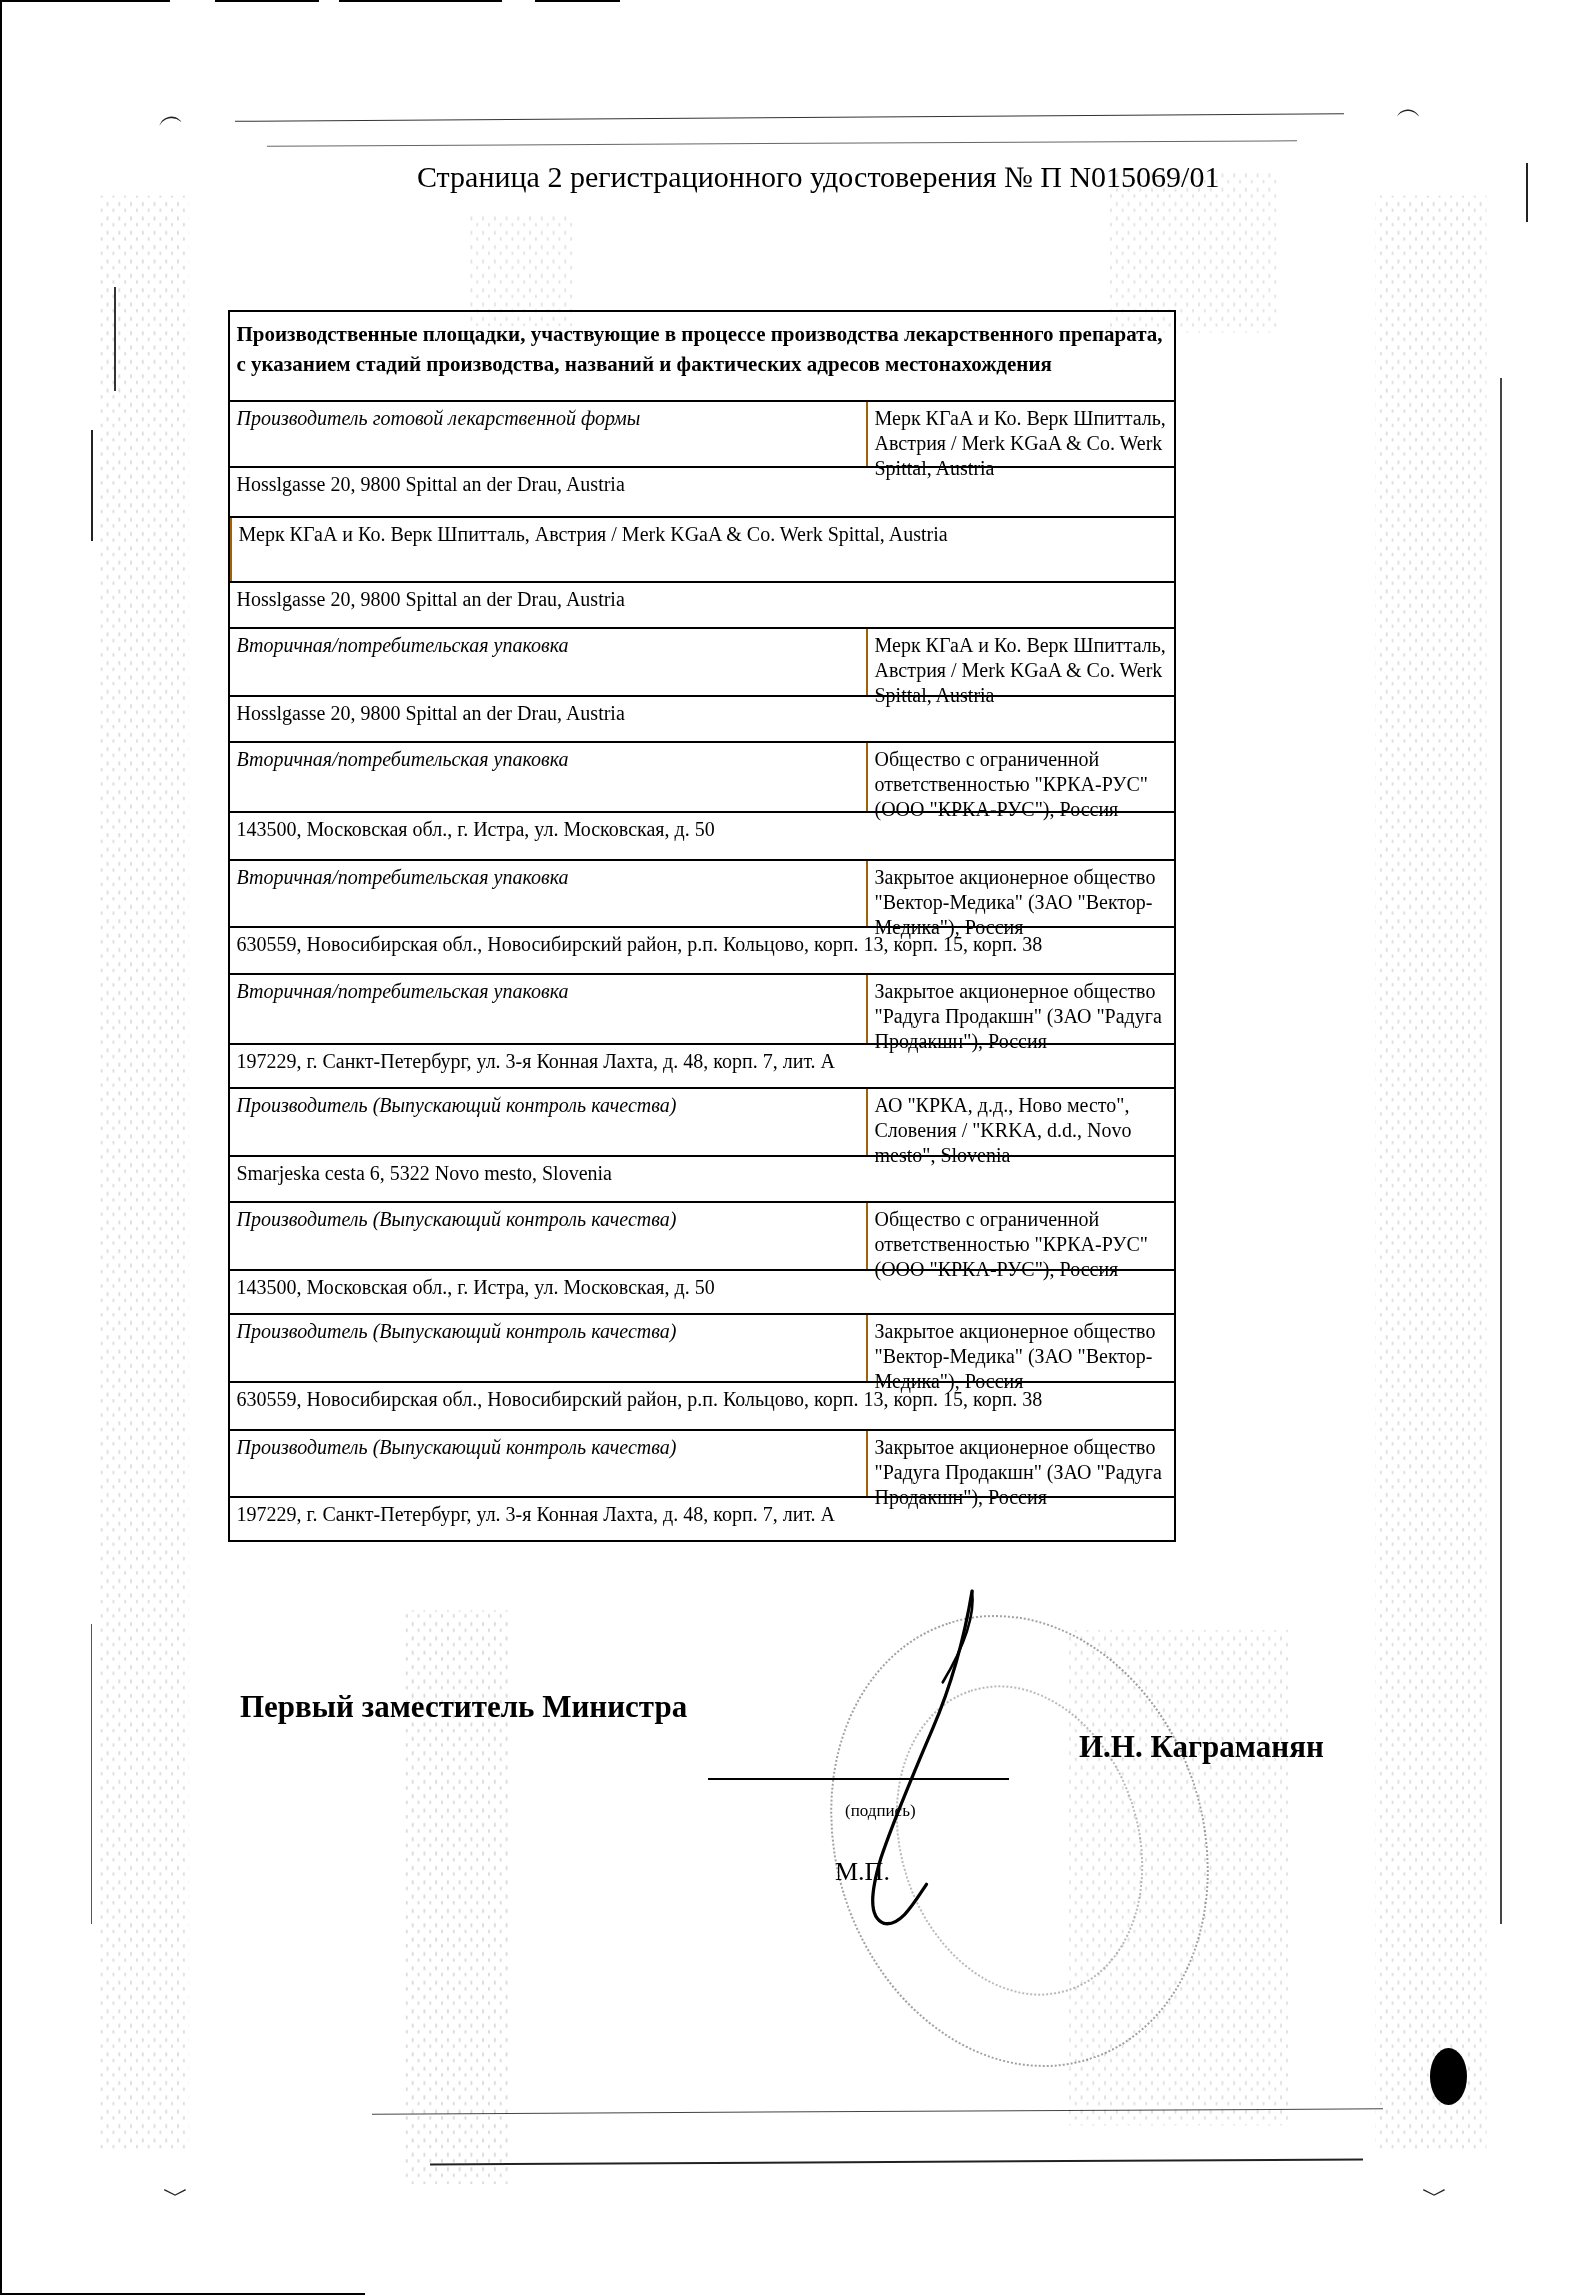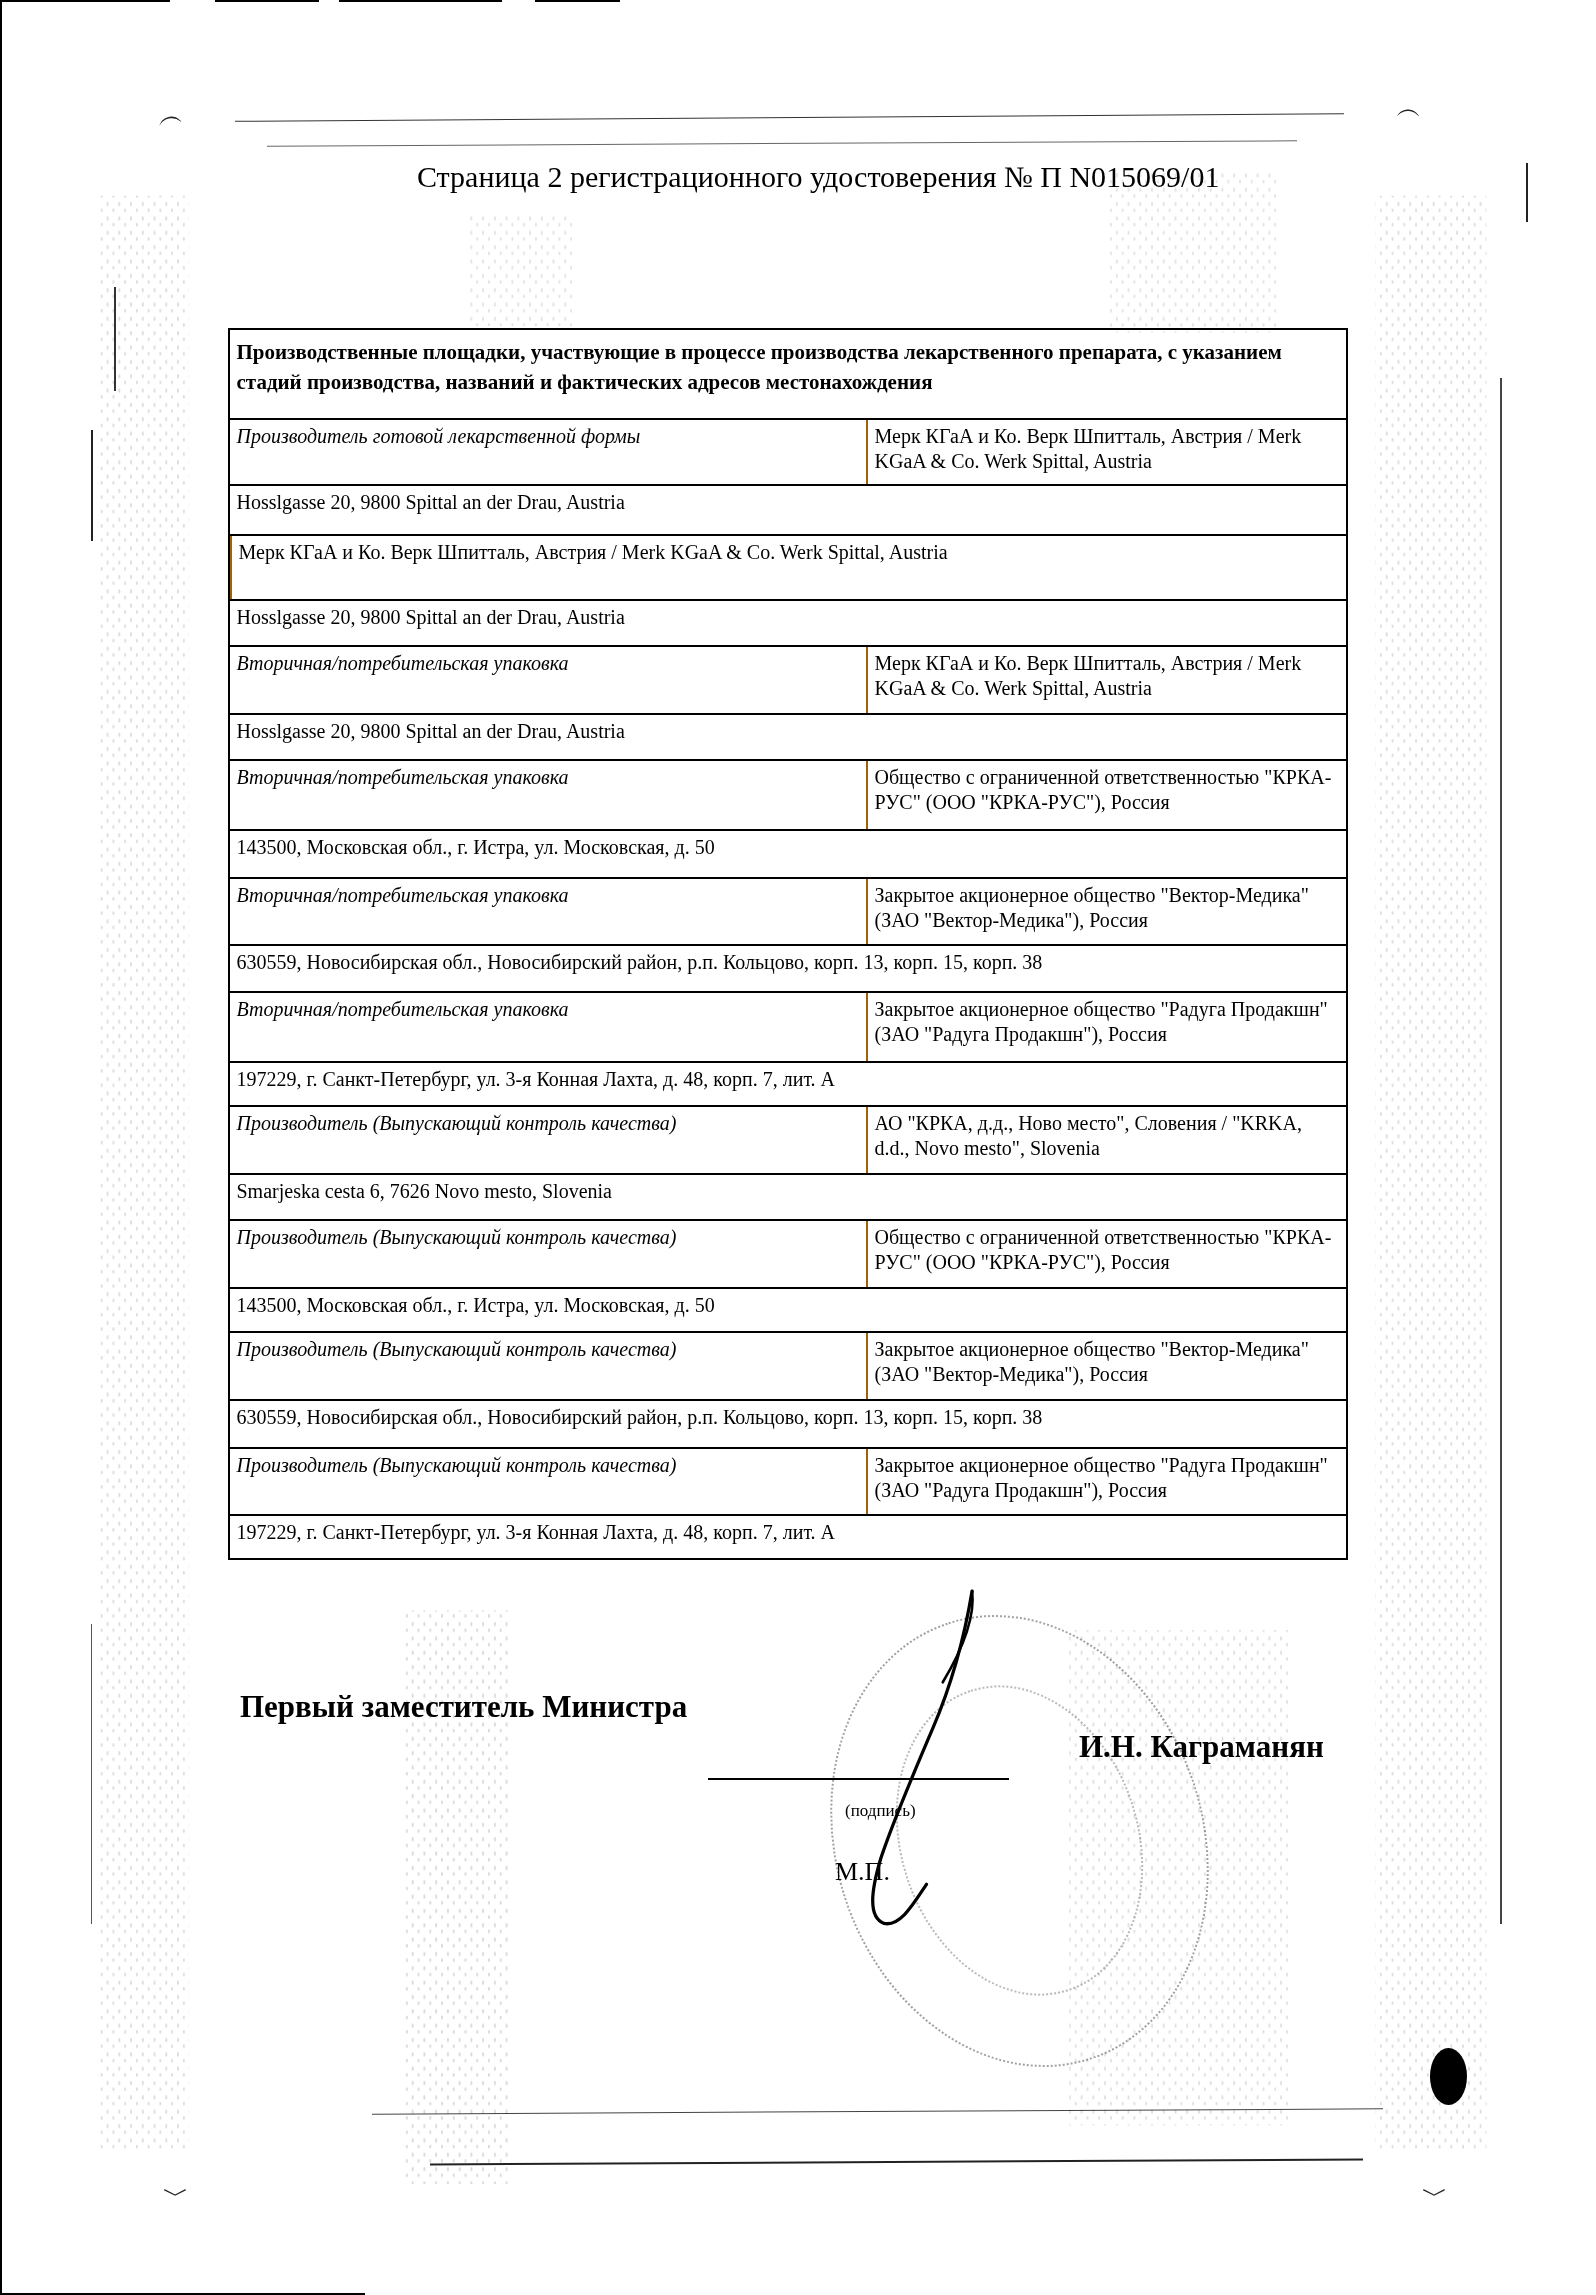--- a/index.html
+++ b/index.html
@@ -10,21 +10,21 @@
   .page-border-left { position: absolute; left: 0; top: 0; width: 2px; height: 2295px; background: #000; }
   .page-border-top { position: absolute; left: 0; top: 0; height: 2px; background: #000; }
   .page-border-bottom { position: absolute; left: 0; top: 2293px; width: 365px; height: 2.6px; background: #000; }
   .noise-line { position: absolute; height: 2px; background: #111; }
   .vline { position: absolute; width: 2px; background: #222; }
   .title {
     position: absolute; left: 417px; top: 160px; width: 770px;
     font-size: 30px; letter-spacing: 0px; white-space: nowrap;
   }
   .doc-table {
-    position: absolute; left: 228px; top: 328px; width: 1120px;
+    position: absolute; left: 228px; top: 310px; width: 948px;
     border: 2.6px solid #000; box-sizing: border-box;
   }
   .row { position: relative; border-top: 2.6px solid #000; box-sizing: border-box; display: flex; }
   .row:first-child { border-top: none; }
   .cell { box-sizing: border-box; padding: 3.9px 6.5px 2.6px 6.5px; font-size: 20px; line-height: 25px; }
   .cell.stage { width: 636px; font-style: italic; }
   .cell.org { flex: 1; border-left: 2px solid #a16207; }
   .cell.full { width: 100%; }
   .cell.header { font-weight: bold; font-size: 21px; line-height: 30px; padding-top: 6.5px; }
   .sig-left {
@@ -141,21 +141,21 @@
   </div>
   <div class="row" style="height:44px">
     <div class="cell full">197229, г. Санкт-Петербург, ул. 3-я Конная Лахта, д. 48, корп. 7, лит. А</div>
   </div>
 
   <div class="row" style="height:68px">
     <div class="cell stage">Производитель (Выпускающий контроль качества)</div>
     <div class="cell org">АО "КРКА, д.д., Ново место", Словения / "KRKA, d.d., Novo mesto", Slovenia</div>
   </div>
   <div class="row" style="height:46px">
-    <div class="cell full">Smarjeska cesta 6, 7626 Novo mesto, Slovenia</div>
+    <div class="cell full">Smarjeska cesta 6, 5322 Novo mesto, Slovenia</div>
   </div>
 
   <div class="row" style="height:68px">
     <div class="cell stage">Производитель (Выпускающий контроль качества)</div>
     <div class="cell org">Общество с ограниченной ответственностью "КРКА-РУС" (ООО "КРКА-РУС"), Россия</div>
   </div>
   <div class="row" style="height:44px">
     <div class="cell full">143500, Московская обл., г. Истра, ул. Московская, д. 50</div>
   </div>
 

